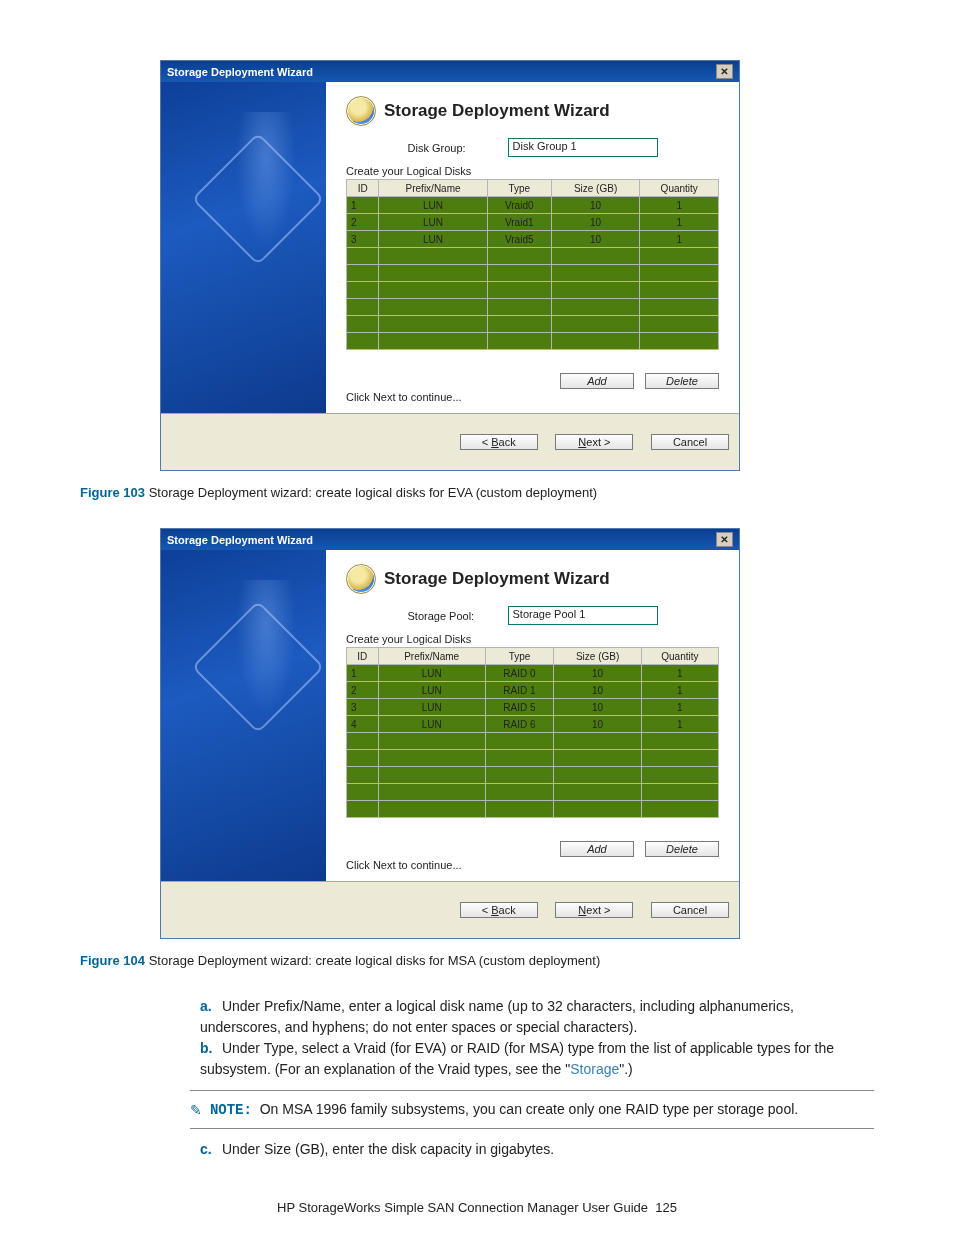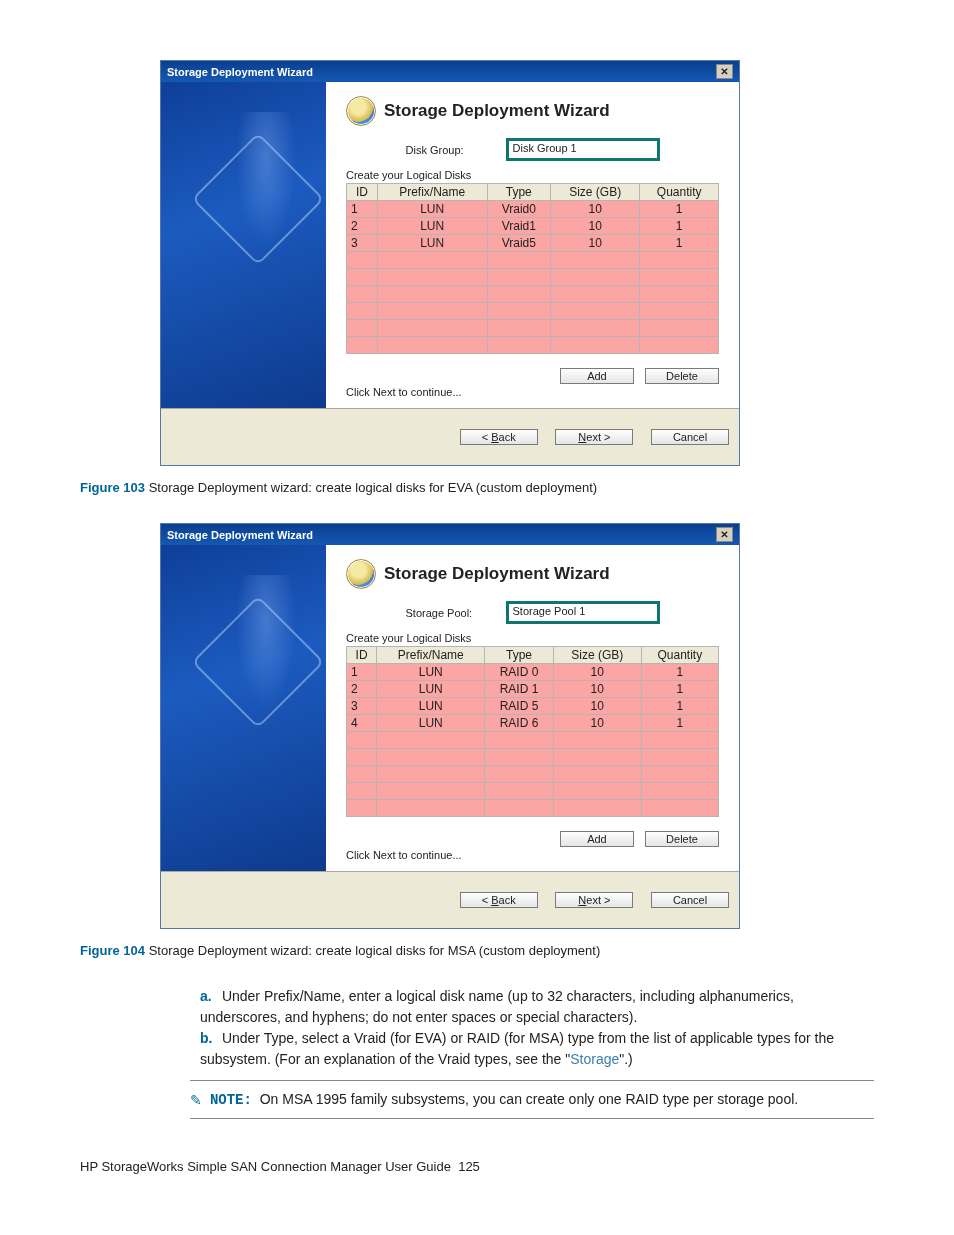--- a/index.html
+++ b/index.html
@@ -88,51 +88,52 @@
     box-shadow:0 0 0 1px #fff inset;
   }
   .field-row {
     display:flex; align-items:center;
     margin-bottom:8px;
     font-size:11px;
     justify-content:center;
   }
   .field-row label { width:100px; }
   .textbox {
-    border:3px solid #0f766e;
+    border:1px solid #0f766e;
     padding:1px 4px;
     font-size:11px;
     background:#fff;
     width:140px;
     height:15px;
   }
   .subhead {
     font-size:11px;
     margin: 4px 0 2px 0;
   }
   table.grid {
     width:100%;
     border-collapse:collapse;
-    font-size:12px;
-    background:#fca5a5;
+    font-size:10px;
+    background:#4d7c0f;
   }
   table.grid th, table.grid td {
     border:1px solid #b5b5b5;
     padding:1px 4px;
     text-align:center;
     height:14px;
   }
   table.grid th {
     background:#ece9d7;
     font-weight:normal;
   }
   table.grid td.left { text-align:left; }
   .btn-row {
     text-align:right;
-    margin-top:14px;
+    margin-top:23px;
+    font-style:italic;
   }
   .btn {
     display:inline-block;
     min-width:56px;
     padding:1px 8px;
     font-size:11px;
     border:1px solid #7a7a7a;
     background:linear-gradient(#fefefe, #e5e5e5);
     text-align:center;
     margin-left:8px;
@@ -165,21 +166,21 @@
     margin-top:8px;
     font-size:14px;
   }
   .note-icon {
     display:inline-block; width:16px;
     color:#006699; vertical-align:middle;
   }
   .note-label { color:#006699; font-weight:bold;font-family:Liberation Mono, monospace; }
   .footer-line {
     margin-top:40px;
-    text-align:left;
+    text-align:center;
     font-size:13px;
   }
   .dotted-row td { border-bottom:1px dotted #777 !important; }
   .u { text-decoration:underline; }
 </style>
 </head>
 <body>
 
 <div class="wizard-window">
   <div class="titlebar">
@@ -415,24 +416,28 @@
         <span>Under Type, select a Vraid (for EVA) or RAID (for MSA) type from the list of applicable types for the subsystem. (For an explanation of the Vraid types, see the "</span><a class="link">Storage</a><span>".)</span>
       </span>
     </div>
   </div>
 </div>
 
 <div class="note-block">
   <hr>
   <span class="note-icon">✎</span>
   <span class="note-label">NOTE:</span>
-  &nbsp;<span>On MSA 1995 family subsystems, you can create only one RAID type per storage pool.</span>
+  &nbsp;<span>On MSA 1996 family subsystems, you can create only one RAID type per storage pool.</span>
   <hr>
 </div>
 
 <div class="doc-list">
   <div class="sub-list" style="margin-top:4px;">
+    <div>
+      <span class="sub">c.</span>
+      <span>Under Size (GB), enter the disk capacity in gigabytes.</span>
+    </div>
   </div>
 </div>
 
 <div class="footer-line">
   <span>HP StorageWorks Simple SAN Connection Manager User Guide</span>&nbsp;&nbsp;<span>125</span>
 </div>
 
 </body></html>

